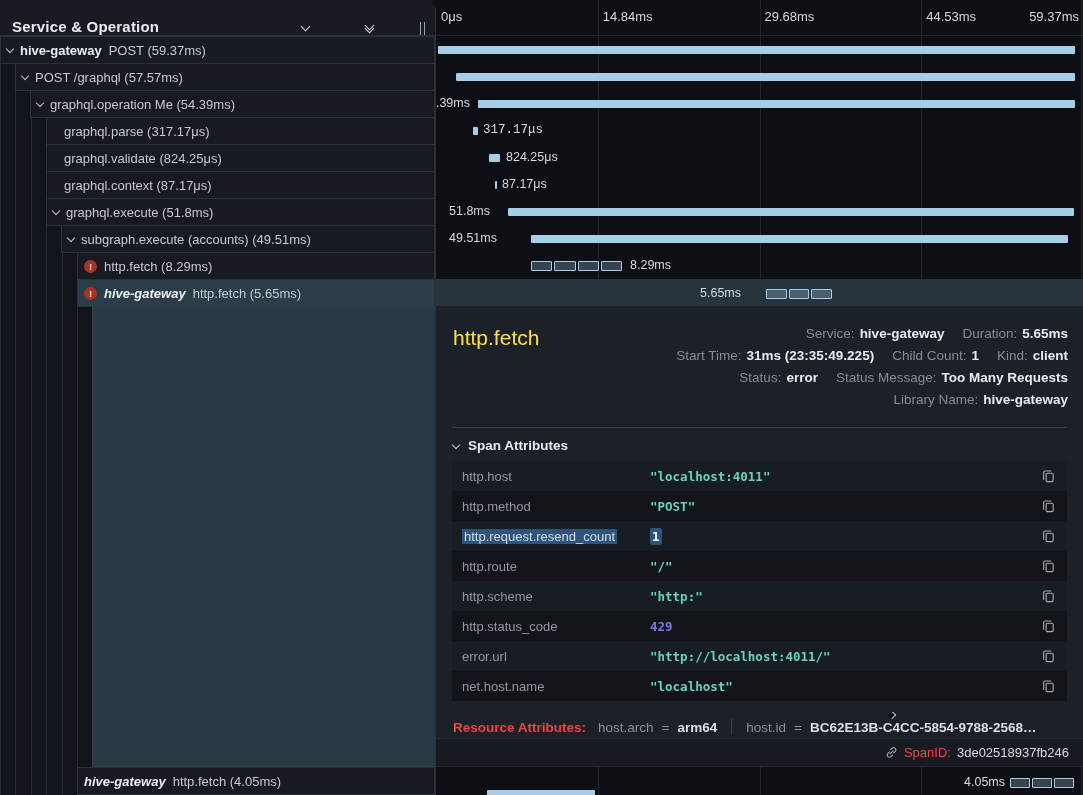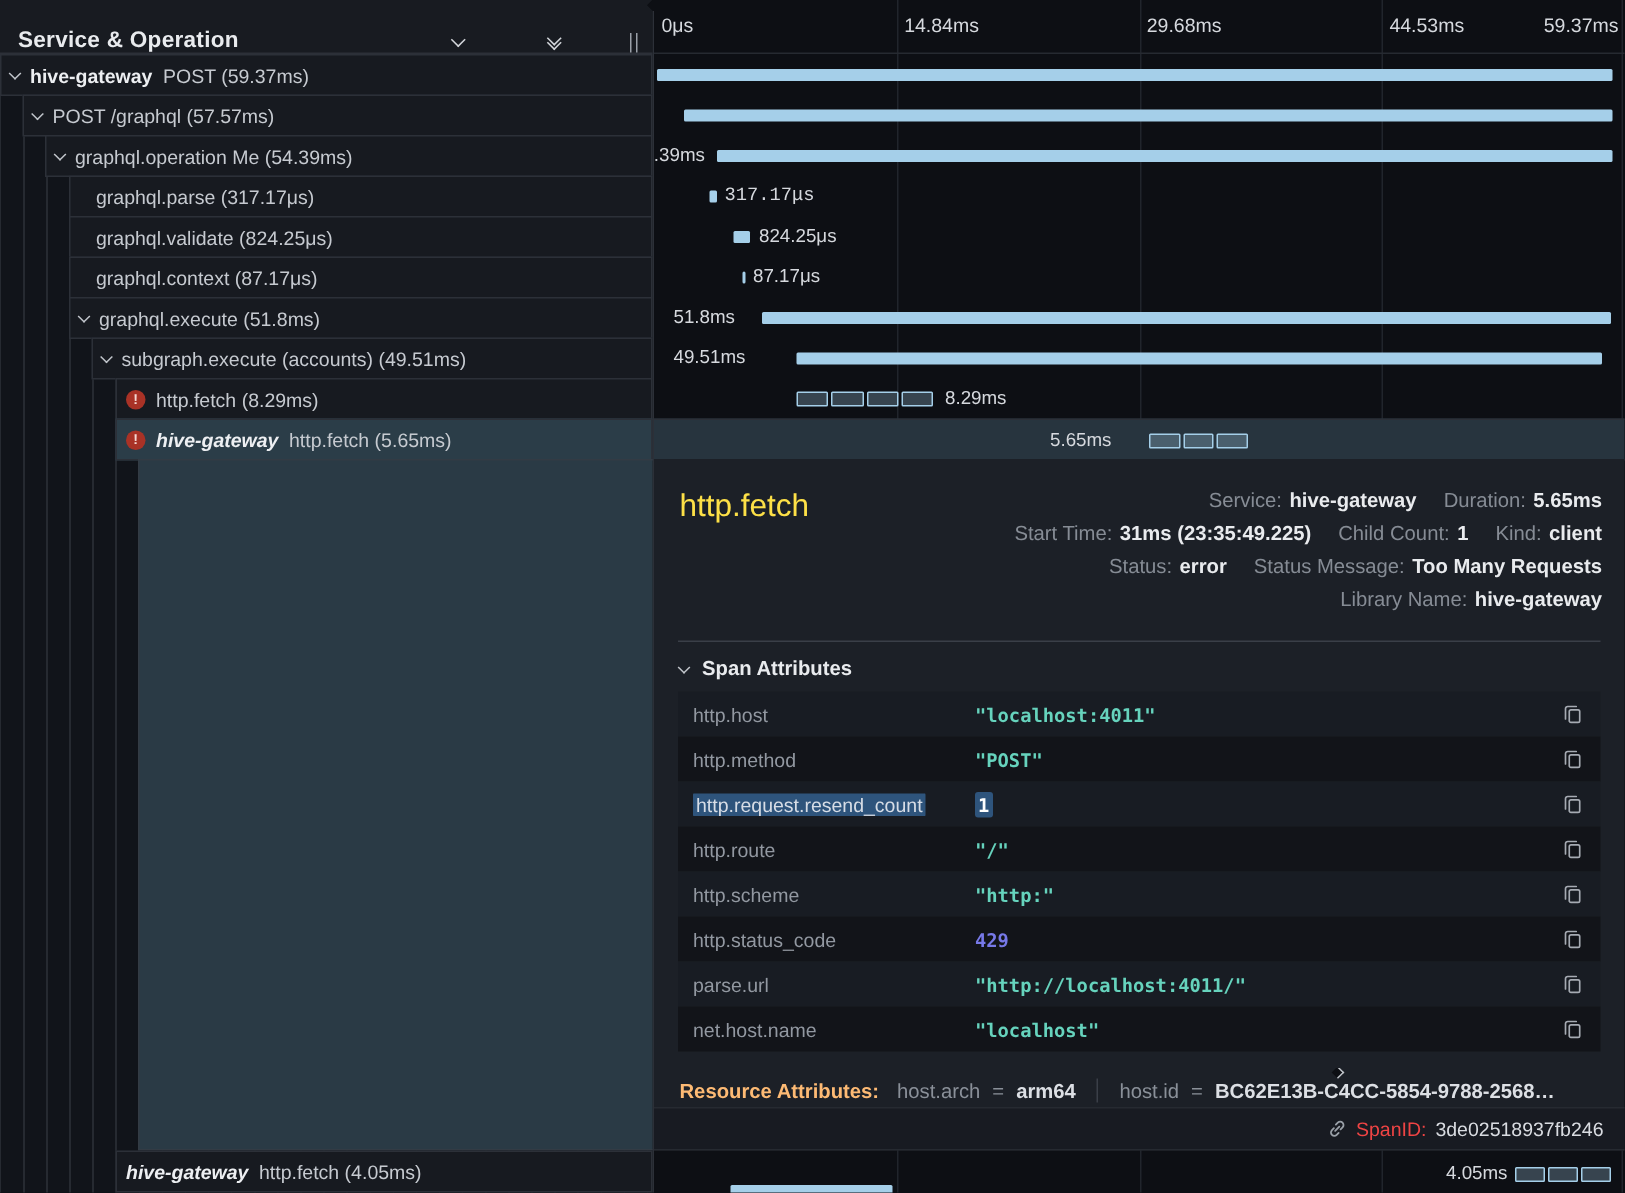--- a/index.html
+++ b/index.html
@@ -83,21 +83,21 @@
   .arow{height:30px;display:flex;align-items:center;padding:0 10px;box-sizing:border-box;}
   .arow:nth-child(odd){background:#181c23;}
   .arow:nth-child(even){background:#121419;}
   .key{width:188px;flex:none;font-size:13px;color:#9298a1;white-space:nowrap;overflow:hidden;}
   .val{font-family:"DejaVu Sans Mono",monospace;font-size:12.5px;font-weight:bold;color:#66d3bd;white-space:nowrap;}
   .val.num{color:#7779e8;}
   .hl{background:#2e547c;color:#d7dde6;padding:1px 2px;border-radius:2px;}
   .val .hl{color:#ffffff;}
   .copy{margin-left:auto;background:none;border:none;padding:2px;cursor:pointer;display:flex;align-items:center;}
   .res-row{position:absolute;left:17px;right:16px;top:406px;height:30px;display:flex;align-items:center;gap:8px;font-size:13.5px;overflow:hidden;white-space:nowrap;cursor:pointer;}
-  .rh{font-weight:bold;color:#fdba74;margin-right:4px;}
+  .rh{font-weight:bold;color:#ef4444;margin-right:4px;}
   .rk,.req{color:#8a9099;}
   .rv{font-weight:bold;color:#dcdfe4;}
   .rsep{width:1px;height:16px;background:#3a3f48;margin:0 6px;flex:none;}
   .spanid{
     position:absolute;left:0;right:0;bottom:0;height:28px;box-sizing:border-box;
     background:#181b22;border-top:1px solid #262a31;
     display:flex;align-items:center;justify-content:flex-end;gap:6px;padding-right:14px;font-size:13px;
   }
   .sl{color:#ef4444;}
   .sv{color:#d9dce1;}
@@ -352,21 +352,21 @@
         <span class="key"><span>http.status_code</span></span>
         <span class="val num">429</span>
         <button class="copy">
             <svg viewBox="0 0 14 14" width="13" height="14">
               <rect x="4.5" y="4" width="7.5" height="9" rx="1.2" stroke="#a6abb3" fill="none" stroke-width="1.2"></rect>
               <path d="M9.5 1.6 H3.4 A1.6 1.6 0 0 0 1.8 3.2 V10.6" stroke="#a6abb3" fill="none" stroke-width="1.2" stroke-linecap="round"></path>
             </svg>
           </button>
       </div>
       <div class="arow">
-        <span class="key"><span>parse.url</span></span>
+        <span class="key"><span>error.url</span></span>
         <span class="val">"http://localhost:4011/"</span>
         <button class="copy">
             <svg viewBox="0 0 14 14" width="13" height="14">
               <rect x="4.5" y="4" width="7.5" height="9" rx="1.2" stroke="#a6abb3" fill="none" stroke-width="1.2"></rect>
               <path d="M9.5 1.6 H3.4 A1.6 1.6 0 0 0 1.8 3.2 V10.6" stroke="#a6abb3" fill="none" stroke-width="1.2" stroke-linecap="round"></path>
             </svg>
           </button>
       </div>
       <div class="arow">
         <span class="key"><span>net.host.name</span></span>

